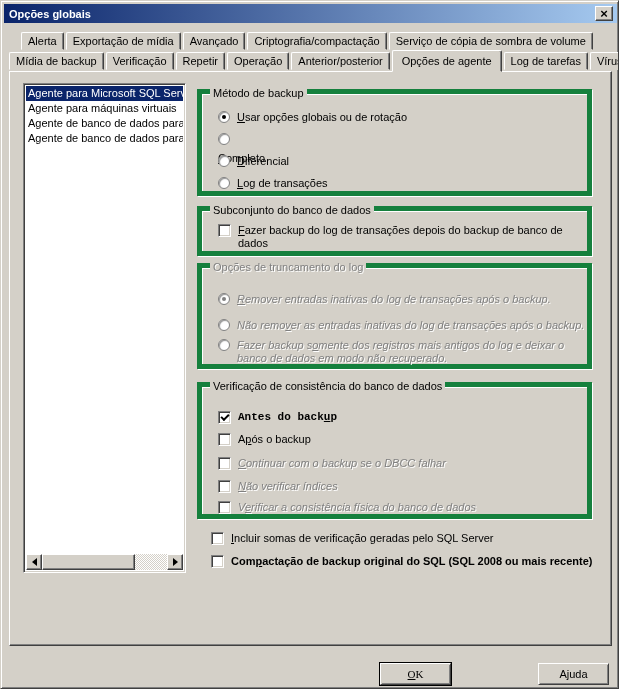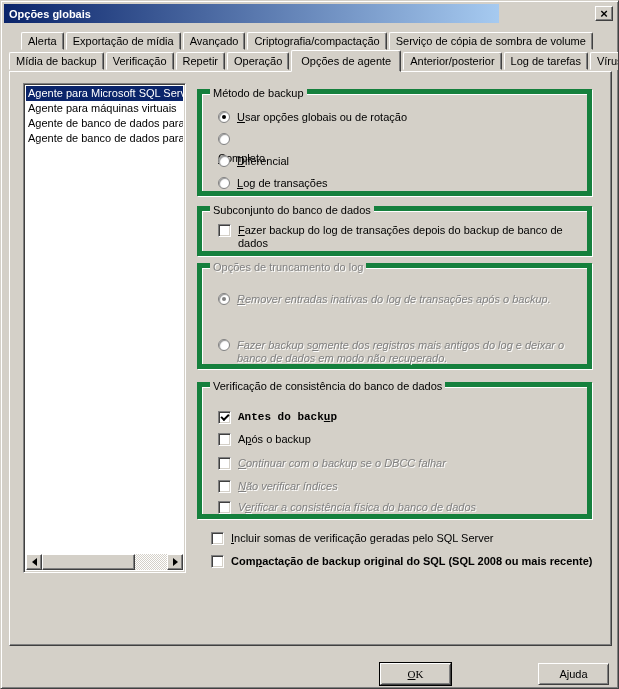--- a/index.html
+++ b/index.html
@@ -5,21 +5,21 @@
   html,body{margin:0;padding:0;background:#fff;}
   .dialog{
     position:relative;width:619px;height:689px;box-sizing:border-box;
     background:#d4d0c8;color:#000;
     font-family:"Liberation Sans",sans-serif;font-size:11px;
     border:1px solid;border-color:#d4d0c8 #404040 #404040 #d4d0c8;
     box-shadow:inset 1px 1px 0 #fff, inset -1px -1px 0 #808080;
     overflow:hidden;
   }
   .titlebar{
-    position:absolute;left:3px;top:3px;width:495px;height:19px;box-sizing:border-box;
+    position:absolute;left:3px;top:3px;width:613px;height:19px;box-sizing:border-box;
     background:linear-gradient(to right,#0a246a,#a6caf0);
     display:flex;align-items:center;padding-left:5px;
   }
   .titlebar .title{color:#fff;font-weight:bold;}
   .close-btn{
     position:absolute;right:5px;top:5px;width:18px;height:15px;box-sizing:border-box;
     background:#d4d0c8;border:1px solid;border-color:#fff #404040 #404040 #fff;
     box-shadow:inset -1px -1px 0 #808080, inset 1px 1px 0 #d4d0c8;
     display:flex;align-items:center;justify-content:center;
     font-weight:bold;font-size:13px;line-height:1;cursor:default;
@@ -160,20 +160,24 @@
         <span class="opt-label" style="max-width:345px;"><u>F</u>azer backup do log de transações depois do backup de banco de dados</span>
       </div>
     </div>
 
     <div class="group disabled" style="left:187px;top:191px;height:106px;">
       <span class="group-title">Opções de truncamento do log</span>
       <div class="opt-row dis on" style="top:25px;">
         <span class="radio"></span>
         <span class="opt-label"><u>R</u>emover entradas inativas do log de transações após o backup.</span>
       </div>
+      <div class="opt-row dis" style="top:51px;">
+        <span class="radio"></span>
+        <span class="opt-label">Não remo<u>v</u>er as entradas inativas do log de transações após o backup.</span>
+      </div>
       <div class="opt-row dis" style="top:71px;">
         <span class="radio"></span>
         <span class="opt-label" style="max-width:378px;">Fazer backup s<u>o</u>mente dos registros mais antigos do log e deixar o banco de dados em modo não recuperado.</span>
       </div>
     </div>
 
     <div class="group" style="left:187px;top:310px;height:137px;">
       <span class="group-title">Verificação de consistência do banco de dados</span>
       <div class="opt-row on" style="top:24px;font-family:Liberation Mono, monospace;">
         <span class="check"></span>
@@ -214,22 +218,22 @@
     <div class="tab">Avançado</div>
     <div class="tab">Criptografia/compactação</div>
     <div class="tab">Serviço de cópia de sombra de volume</div>
   </div>
 
   <div class="tab-row" id="row2">
     <div class="tab">Mídia de backup</div>
     <div class="tab">Verificação</div>
     <div class="tab">Repetir</div>
     <div class="tab">Operação</div>
+    <div class="tab">Anterior/posterior</div>
     <div class="tab selected">Opções de agente</div>
-    <div class="tab">Anterior/posterior</div>
     <div class="tab">Log de tarefas</div>
     <div class="tab">Vírus</div>
   </div>
 
   <div class="btn default" style="left:379px;">
     <span><u>O</u>K</span>
   </div>
   <div class="btn" style="left:458px;margin-top:48px;">
     <span>Ca<u>n</u>celar</span>
   </div>

